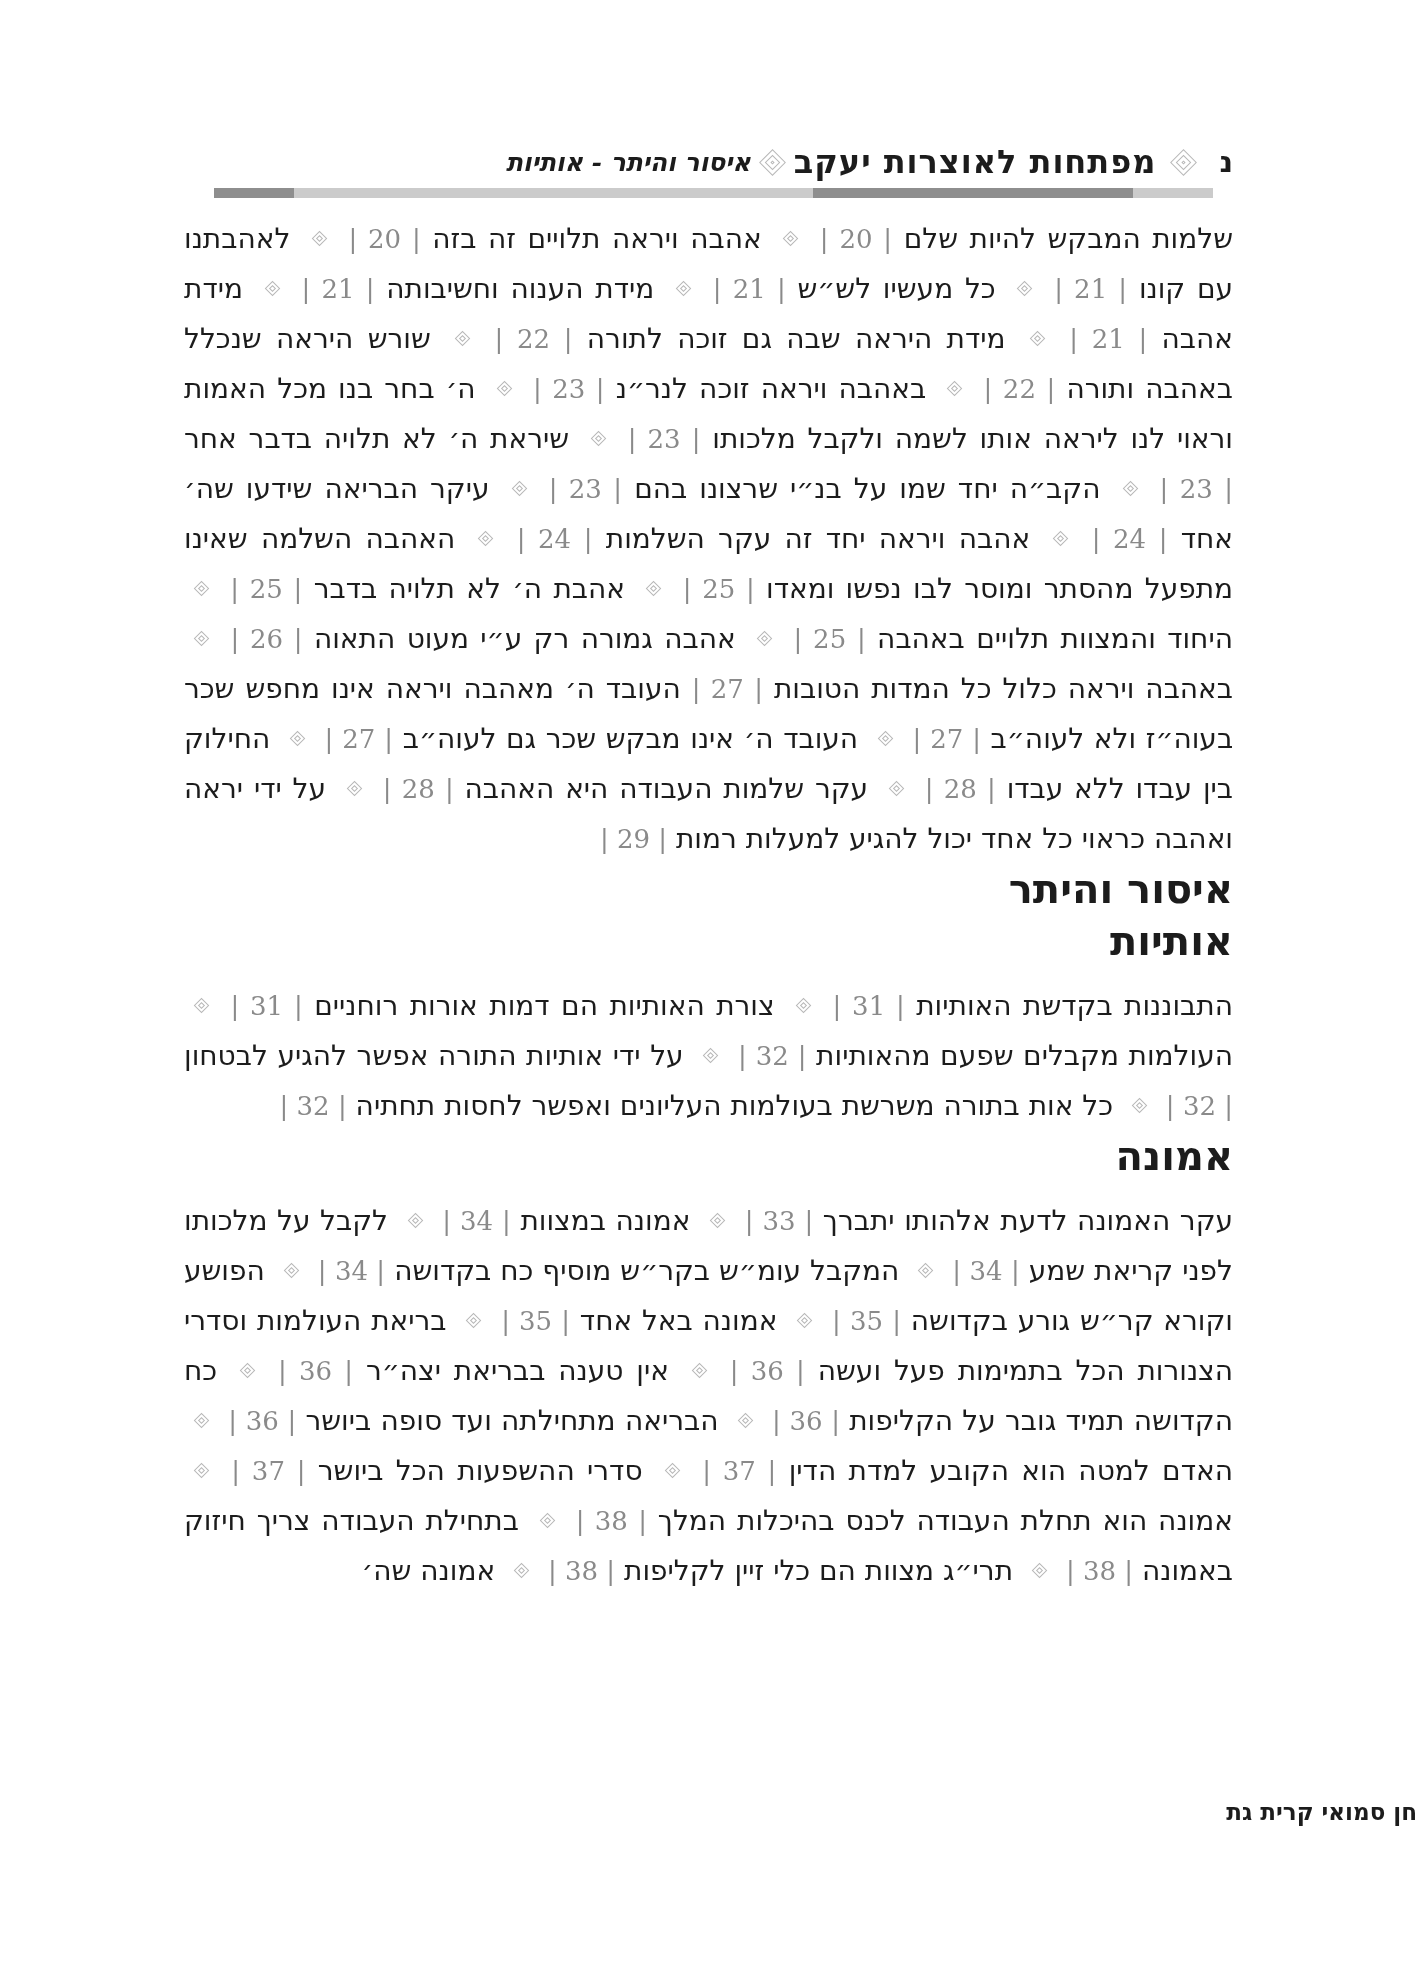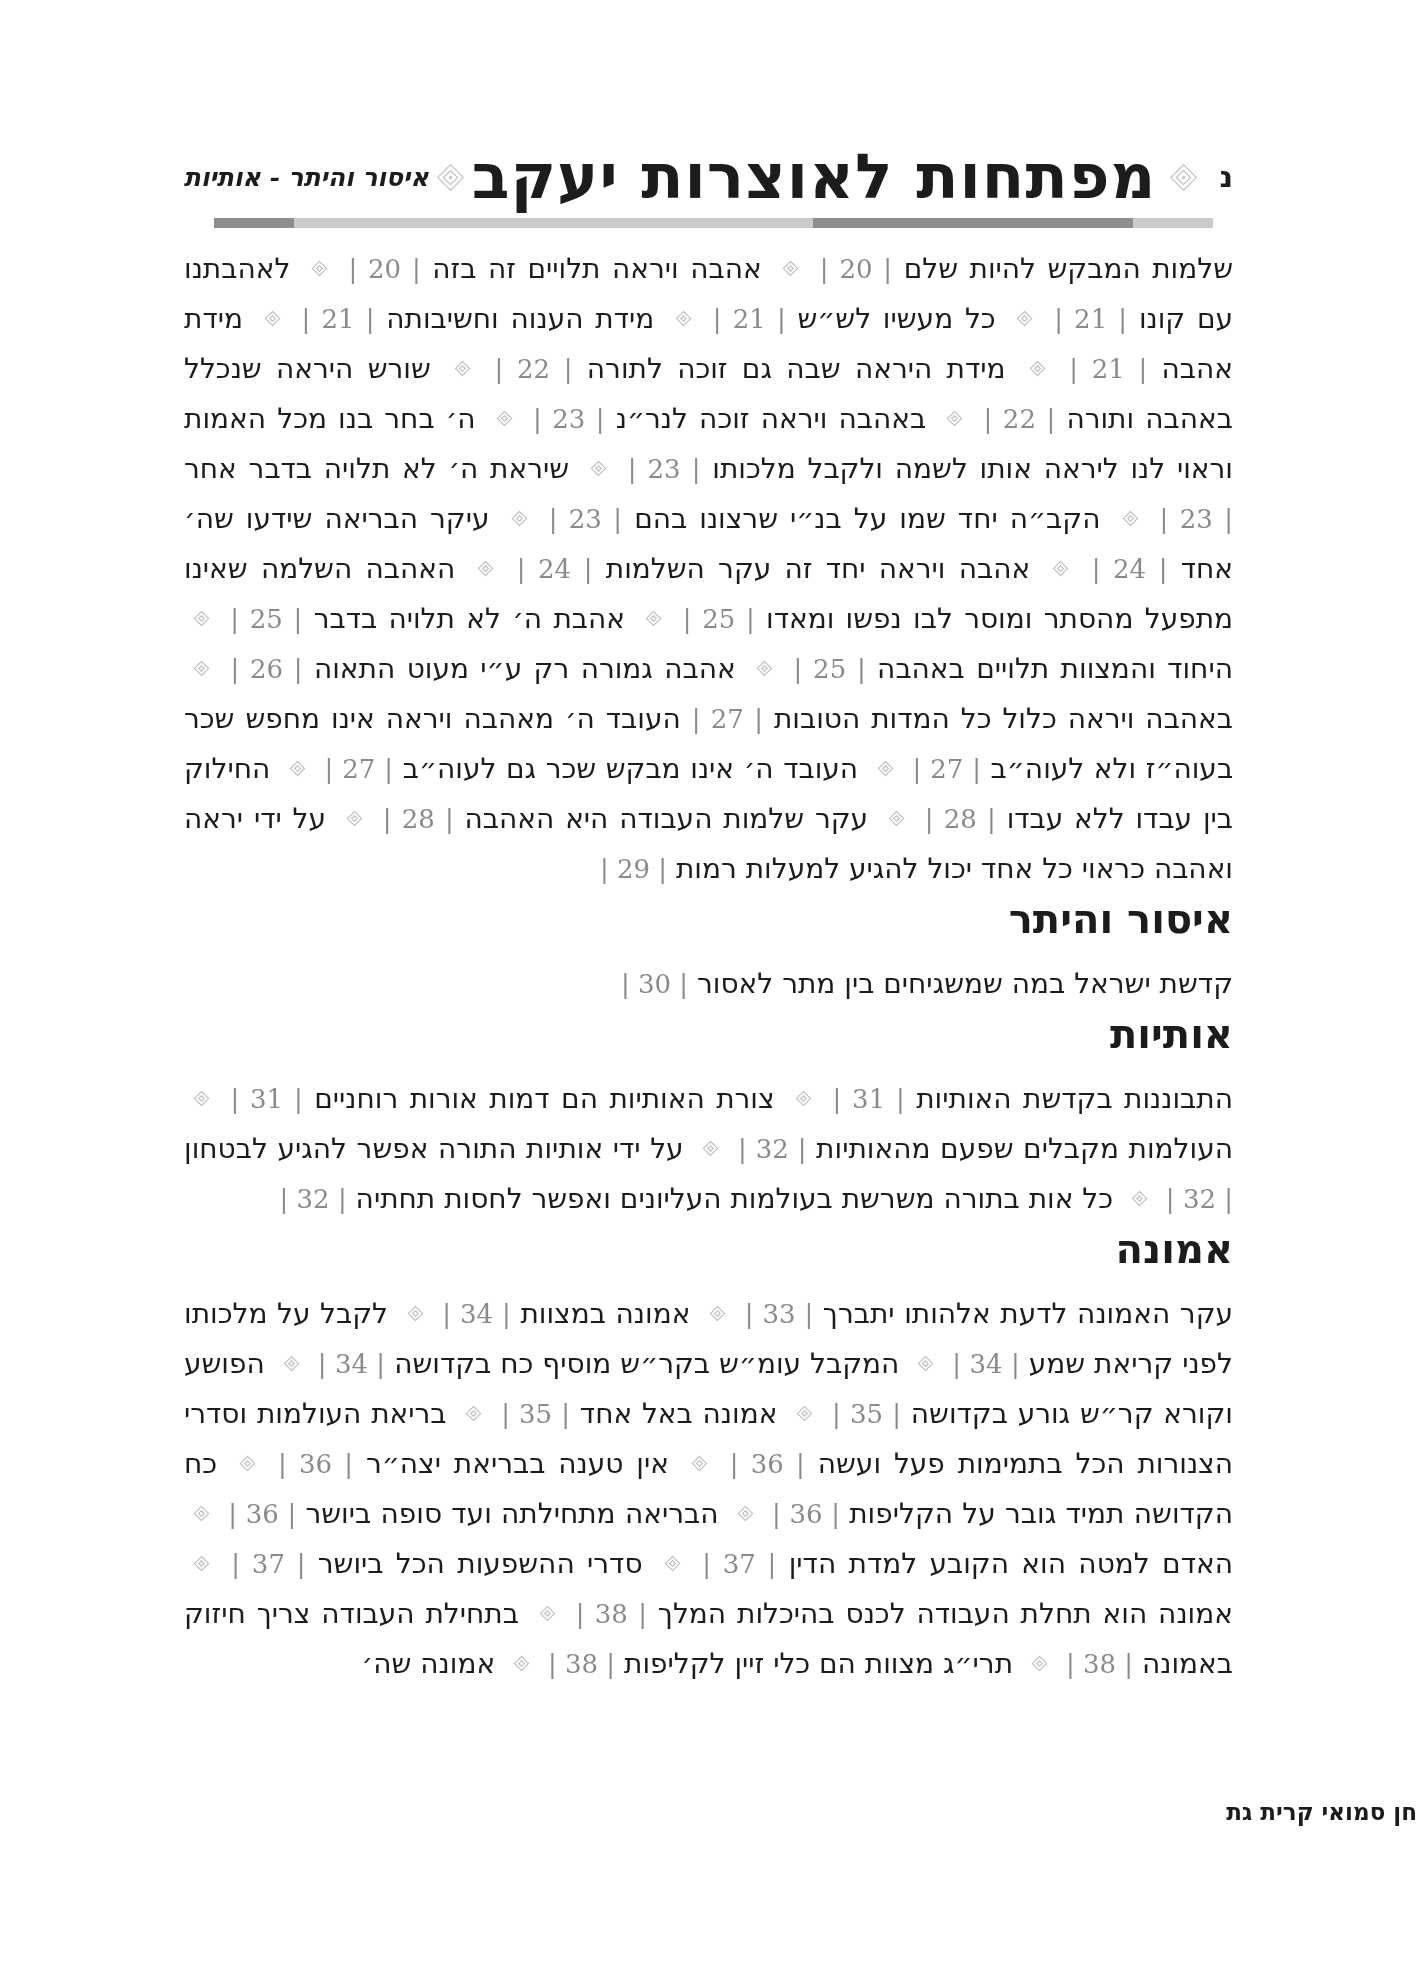--- a/index.html
+++ b/index.html
@@ -11,21 +11,21 @@
     direction:rtl;
     font-family:"DejaVu Serif","DejaVu Sans",serif;
     color:var(--c-text,#1c1c1c);
     overflow:hidden;
   }
   .content { position:absolute; top:0; right:184px; width:1049px; }
 
   
   .header { margin-top:146px; display:flex; align-items:center; white-space:nowrap; }
   .page-letter { font-size:30px; font-weight:bold; line-height:1; }
-  .title { font-size:62px; font-weight:bold; line-height:1; letter-spacing:1px; }
+  .title { font-size:32px; font-weight:bold; line-height:1; letter-spacing:1px; }
   .subtitle { font-size:25px; font-weight:bold; line-height:1;font-style:italic; }
 
   
   .dia, .dia-lg {
     display:inline-block; position:relative;
     border:1px solid var(--c-dia,#b8b8b8);
     transform:rotate(45deg);
     flex:0 0 auto;
   }
   .dia { width:11px; height:11px; margin:0 12px; vertical-align:middle; top:-2px; }
@@ -86,21 +86,20 @@
     <div class="rule">
         <div class="seg light" style="flex: 8 1 0%;"></div>
         <div class="seg dark" style="flex: 32 1 0%;"></div>
         <div class="seg light" style="flex: 52 1 0%;"></div>
         <div class="seg dark" style="flex: 8 1 0%;"></div>
       </div>
 
     <div class="sections">
         <div class="para"><span class="entry-text">שלמות המבקש להיות שלם</span> <span class="page-ref">| 20 |</span> <span class="dia"></span> <span class="entry-text">אהבה ויראה תלויים זה בזה</span> <span class="page-ref">| 20 |</span> <span class="dia"></span> <span class="entry-text">לאהבתנו עם קונו</span> <span class="page-ref">| 21 |</span> <span class="dia"></span> <span class="entry-text">כל מעשיו לש״ש</span> <span class="page-ref">| 21 |</span> <span class="dia"></span> <span class="entry-text">מידת הענוה וחשיבותה</span> <span class="page-ref">| 21 |</span> <span class="dia"></span> <span class="entry-text">מידת אהבה</span> <span class="page-ref">| 21 |</span> <span class="dia"></span> <span class="entry-text">מידת היראה שבה גם זוכה לתורה</span> <span class="page-ref">| 22 |</span> <span class="dia"></span> <span class="entry-text">שורש היראה שנכלל באהבה ותורה</span> <span class="page-ref">| 22 |</span> <span class="dia"></span> <span class="entry-text">באהבה ויראה זוכה לנר״נ</span> <span class="page-ref">| 23 |</span> <span class="dia"></span> <span class="entry-text">ה׳ בחר בנו מכל האמות וראוי לנו ליראה אותו לשמה ולקבל מלכותו</span> <span class="page-ref">| 23 |</span> <span class="dia"></span> <span class="entry-text">שיראת ה׳ לא תלויה בדבר אחר</span> <span class="page-ref">| 23 |</span> <span class="dia"></span> <span class="entry-text">הקב״ה יחד שמו על בנ״י שרצונו בהם</span> <span class="page-ref">| 23 |</span> <span class="dia"></span> <span class="entry-text">עיקר הבריאה שידעו שה׳ אחד</span> <span class="page-ref">| 24 |</span> <span class="dia"></span> <span class="entry-text">אהבה ויראה יחד זה עקר השלמות</span> <span class="page-ref">| 24 |</span> <span class="dia"></span> <span class="entry-text">האהבה השלמה שאינו מתפעל מהסתר ומוסר לבו נפשו ומאדו</span> <span class="page-ref">| 25 |</span> <span class="dia"></span> <span class="entry-text">אהבת ה׳ לא תלויה בדבר</span> <span class="page-ref">| 25 |</span> <span class="dia"></span> <span class="entry-text">היחוד והמצוות תלויים באהבה</span> <span class="page-ref">| 25 |</span> <span class="dia"></span> <span class="entry-text">אהבה גמורה רק ע״י מעוט התאוה</span> <span class="page-ref">| 26 |</span> <span class="dia"></span> <span class="entry-text">באהבה ויראה כלול כל המדות הטובות</span> <span class="page-ref">| 27 |</span>  <span class="entry-text">העובד ה׳ מאהבה ויראה אינו מחפש שכר בעוה״ז ולא לעוה״ב</span> <span class="page-ref">| 27 |</span> <span class="dia"></span> <span class="entry-text">העובד ה׳ אינו מבקש שכר גם לעוה״ב</span> <span class="page-ref">| 27 |</span> <span class="dia"></span> <span class="entry-text">החילוק בין עבדו ללא עבדו</span> <span class="page-ref">| 28 |</span> <span class="dia"></span> <span class="entry-text">עקר שלמות העבודה היא האהבה</span> <span class="page-ref">| 28 |</span> <span class="dia"></span> <span class="entry-text">על ידי יראה ואהבה כראוי כל אחד יכול להגיע למעלות רמות</span> <span class="page-ref">| 29 |</span></div>
         <div class="sec-h">איסור והיתר</div>
-        <div class="para"><span class="entry-text">קדשת ישראל במה שמשגיחים בין מתר לאסור</span> <span class="page-ref">| 30 |</span></div>
         <div class="sec-h">אותיות</div>
         <div class="para"><span class="entry-text">התבוננות בקדשת האותיות</span> <span class="page-ref">| 31 |</span> <span class="dia"></span> <span class="entry-text">צורת האותיות הם דמות אורות רוחניים</span> <span class="page-ref">| 31 |</span> <span class="dia"></span> <span class="entry-text">העולמות מקבלים שפעם מהאותיות</span> <span class="page-ref">| 32 |</span> <span class="dia"></span> <span class="entry-text">על ידי אותיות התורה אפשר להגיע לבטחון</span> <span class="page-ref">| 32 |</span> <span class="dia"></span> <span class="entry-text">כל אות בתורה משרשת בעולמות העליונים ואפשר לחסות תחתיה</span> <span class="page-ref">| 32 |</span></div>
         <div class="sec-h">אמונה</div>
         <div class="para"><span class="entry-text">עקר האמונה לדעת אלהותו יתברך</span> <span class="page-ref">| 33 |</span> <span class="dia"></span> <span class="entry-text">אמונה במצוות</span> <span class="page-ref">| 34 |</span> <span class="dia"></span> <span class="entry-text">לקבל על מלכותו לפני קריאת שמע</span> <span class="page-ref">| 34 |</span> <span class="dia"></span> <span class="entry-text">המקבל עומ״ש בקר״ש מוסיף כח בקדושה</span> <span class="page-ref">| 34 |</span> <span class="dia"></span> <span class="entry-text">הפושע וקורא קר״ש גורע בקדושה</span> <span class="page-ref">| 35 |</span> <span class="dia"></span> <span class="entry-text">אמונה באל אחד</span> <span class="page-ref">| 35 |</span> <span class="dia"></span> <span class="entry-text">בריאת העולמות וסדרי הצנורות הכל בתמימות פעל ועשה</span> <span class="page-ref">| 36 |</span> <span class="dia"></span> <span class="entry-text">אין טענה בבריאת יצה״ר</span> <span class="page-ref">| 36 |</span> <span class="dia"></span> <span class="entry-text">כח הקדושה תמיד גובר על הקליפות</span> <span class="page-ref">| 36 |</span> <span class="dia"></span> <span class="entry-text">הבריאה מתחילתה ועד סופה ביושר</span> <span class="page-ref">| 36 |</span> <span class="dia"></span> <span class="entry-text">האדם למטה הוא הקובע למדת הדין</span> <span class="page-ref">| 37 |</span> <span class="dia"></span> <span class="entry-text">סדרי ההשפעות הכל ביושר</span> <span class="page-ref">| 37 |</span> <span class="dia"></span> <span class="entry-text">אמונה הוא תחלת העבודה לכנס בהיכלות המלך</span> <span class="page-ref">| 38 |</span> <span class="dia"></span> <span class="entry-text">בתחילת העבודה צריך חיזוק באמונה</span> <span class="page-ref">| 38 |</span> <span class="dia"></span> <span class="entry-text">תרי״ג מצוות הם כלי זיין לקליפות</span> <span class="page-ref">| 38 |</span> <span class="dia"></span> <span class="entry-text">אמונה שה׳</span></div>
       </div>
 
   </div>
 
   <div class="footer">חן סמואי קרית גת</div>
 </div>

